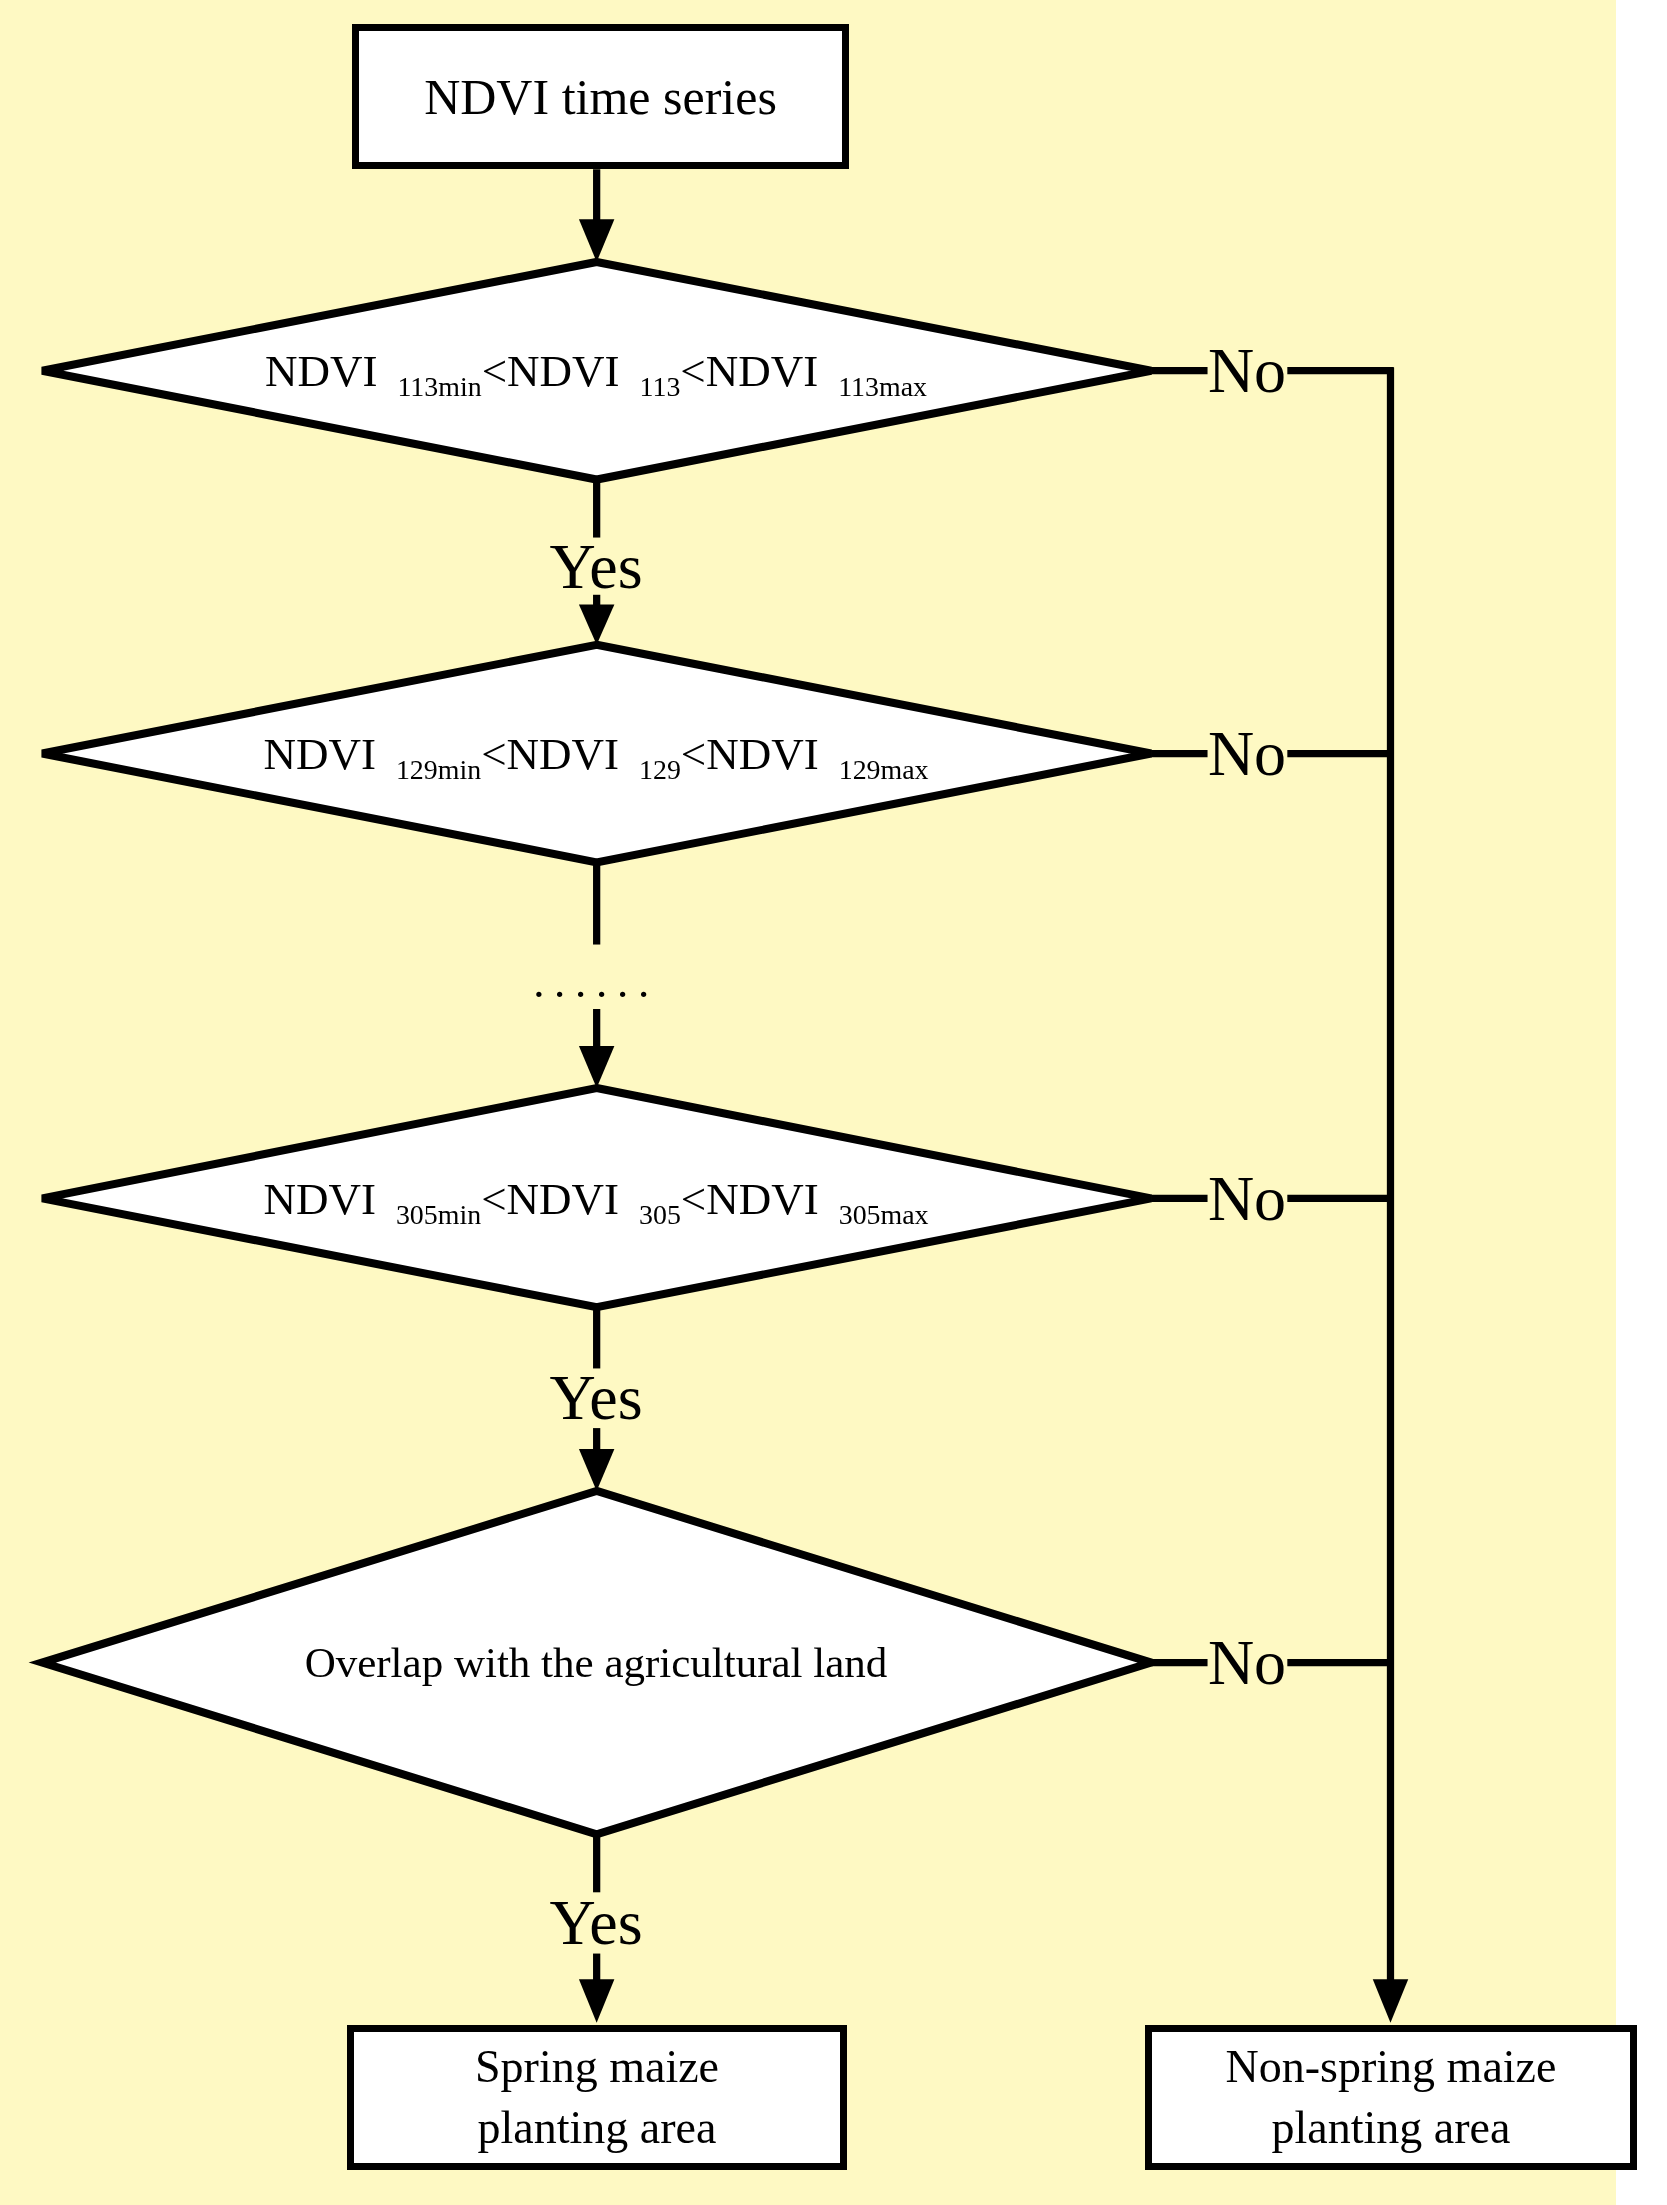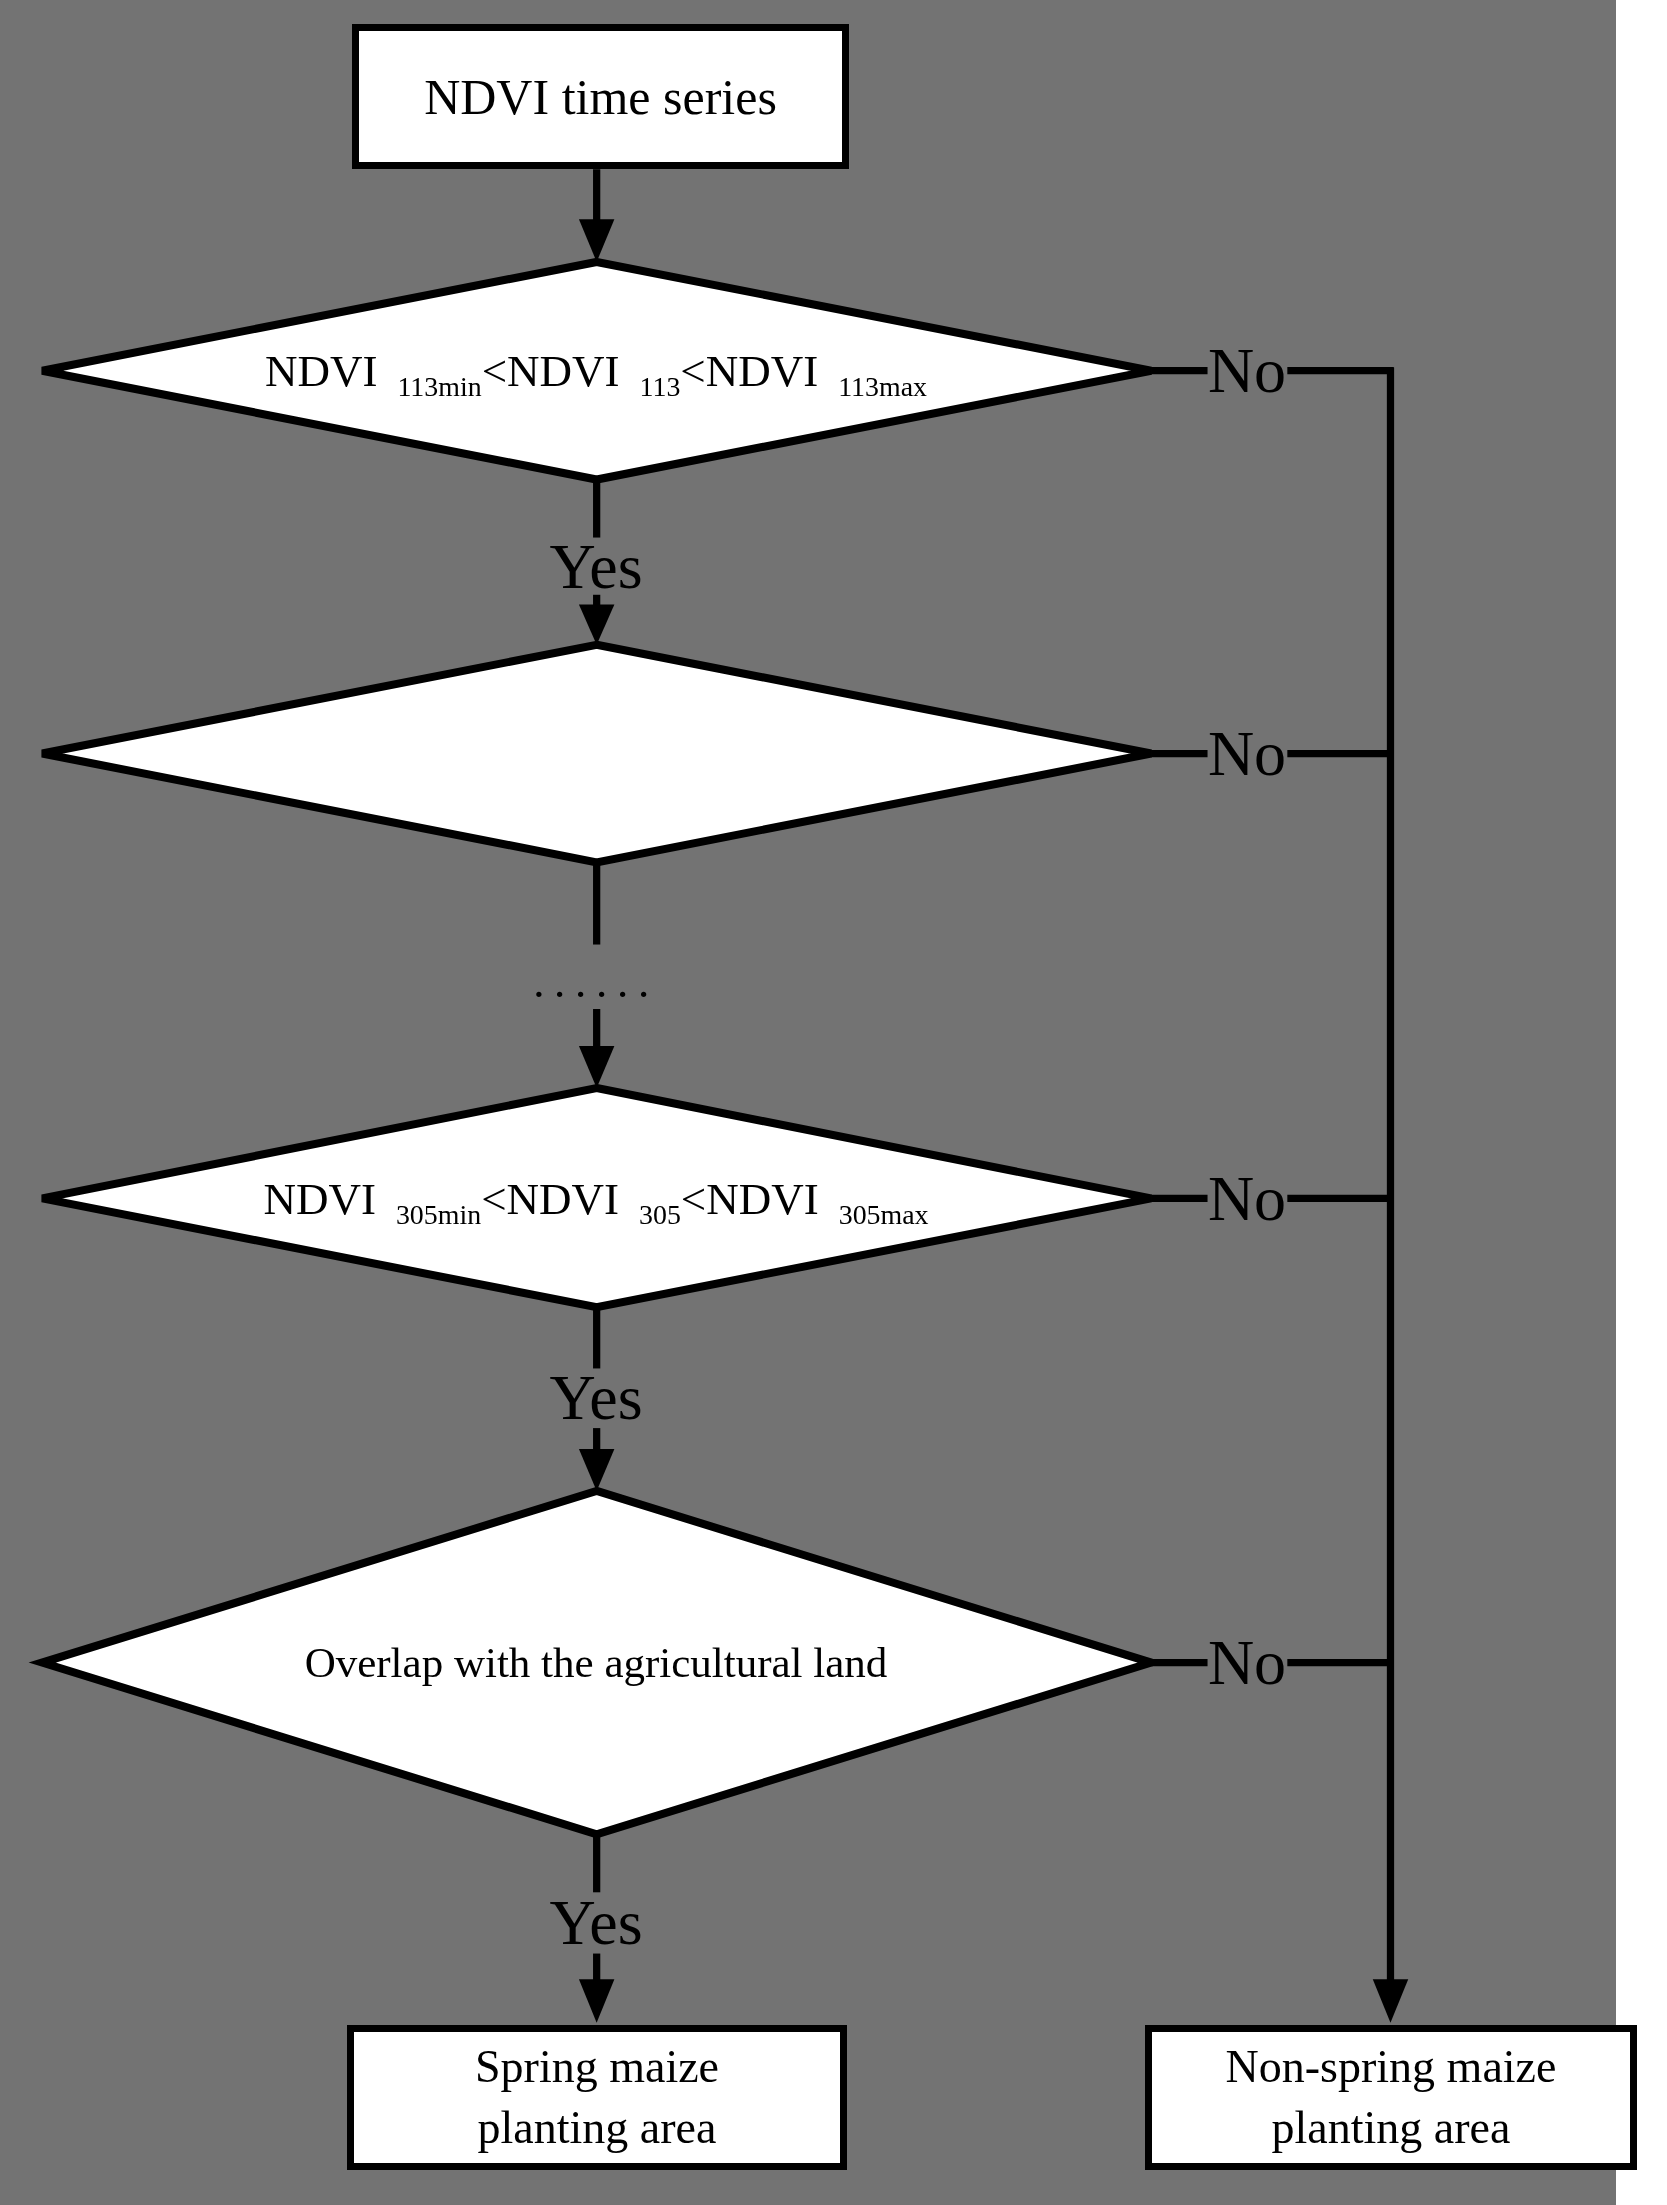--- a/index.html
+++ b/index.html
@@ -4,21 +4,21 @@
 <style>
   html, body {
     margin: 0;
     padding: 0;
     background: #ffffff;
   }
   .canvas {
     position: relative;
     width: 1616px;
     height: 2205px;
-    background: #737373;
+    background: #fef9c3;
     font-family: "Liberation Serif", "DejaVu Serif", serif;
     color: #000000;
   }
   .layer {
     position: absolute;
     left: 0; top: 0;
     width: 1668px;
     height: 2205px;
   }
   .shape-line {
@@ -123,20 +123,23 @@
   </svg>
 
   <div class="node-box start-box" style="left:352px; top:24px; width:497px; height:145px; position:absolute;">
     <span>NDVI time series</span>
   </div>
 
   <div class="centered-label cond-label" style="left:596px; top:371px;">
     <span>NDVI</span><sub>113min</sub><span>&lt;NDVI</span><sub>113</sub><span>&lt;NDVI</span><sub>113max</sub>
   </div>
 
+  <div class="centered-label cond-label" style="left:596px; top:754px;">
+    <span>NDVI</span><sub>129min</sub><span>&lt;NDVI</span><sub>129</sub><span>&lt;NDVI</span><sub>129max</sub>
+  </div>
 
   <div class="centered-label cond-label" style="left:596px; top:1199px;">
     <span>NDVI</span><sub>305min</sub><span>&lt;NDVI</span><sub>305</sub><span>&lt;NDVI</span><sub>305max</sub>
   </div>
 
   <div class="centered-label overlap-label" style="left:596px; top:1663px;">
     <div>Overlap with the agricultural land</div>
   </div>
 
   <div class="centered-label dots-label" style="left:596px; top:982px;">......</div>

